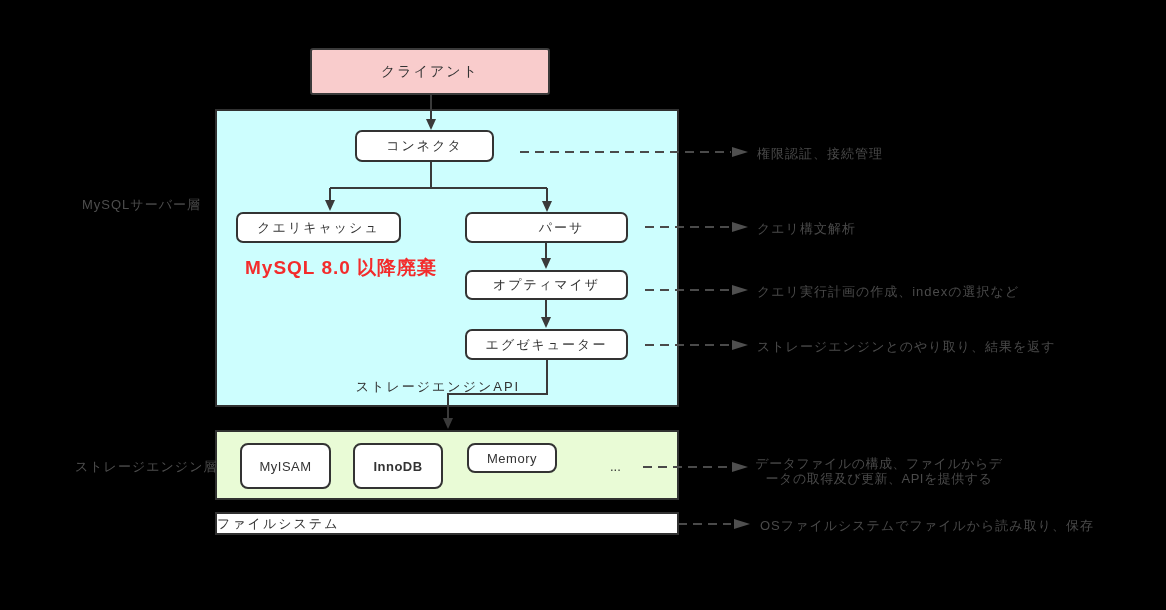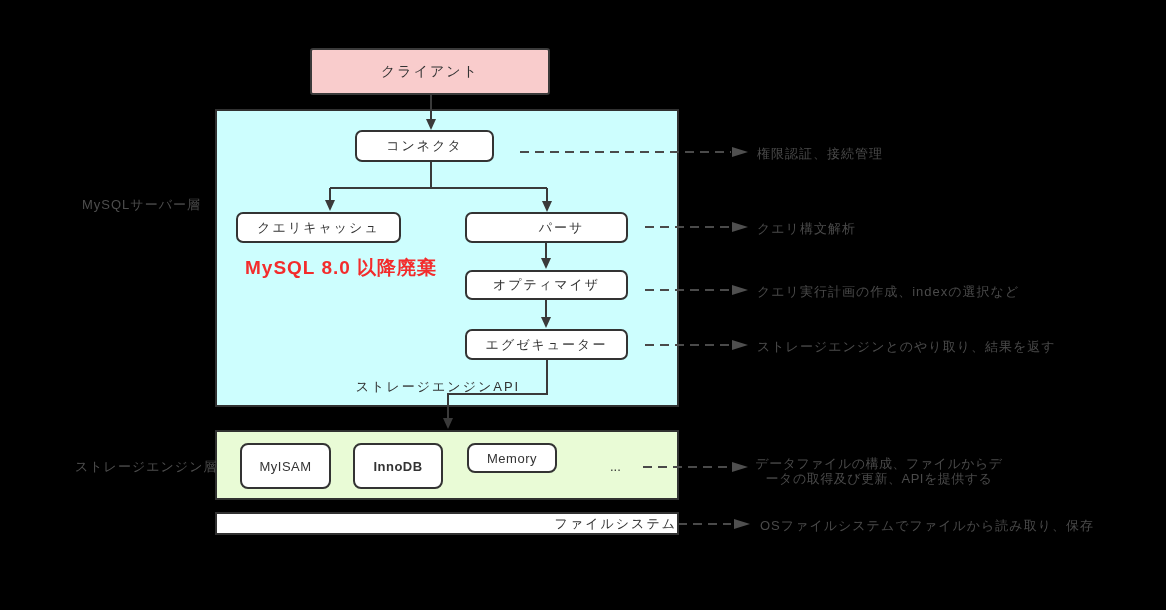--- a/index.html
+++ b/index.html
@@ -6,21 +6,21 @@
   #canvas{
     position:relative;width:1166px;height:610px;background:#000000;overflow:hidden;
     font-family:"Liberation Sans","DejaVu Sans",sans-serif;
   }
   .abs{position:absolute;}
   
   .region{position:absolute;border:2px solid #313131;box-sizing:border-box;}
   #server-region{left:215px;top:109px;width:464px;height:298px;background:#CDFEFE;}
   #storage-region{left:215px;top:430px;width:464px;height:70px;background:#E9FBD6;}
   #filesystem-box{left:215px;top:512px;width:464px;height:23px;background:#FFFFFF;
-    display:flex;align-items:center;justify-content:flex-end;}
+    display:flex;align-items:center;justify-content:flex-start;}
   
   #client-box{left:310px;top:48px;width:240px;height:47px;background:#F9CCCC;
     border:2px solid #3a3a3a;border-radius:3px;box-sizing:border-box;
     display:flex;align-items:center;justify-content:center;}
   
   .node{position:absolute;background:#FFFFFF;border:2px solid #333333;border-radius:7px;
     box-sizing:border-box;display:flex;align-items:center;justify-content:center;z-index:3;}
   .jp{font-size:13px;color:#333333;letter-spacing:2px;white-space:nowrap;}
   .engine-label{font-size:13px;color:#333333;letter-spacing:0.5px;}
   

